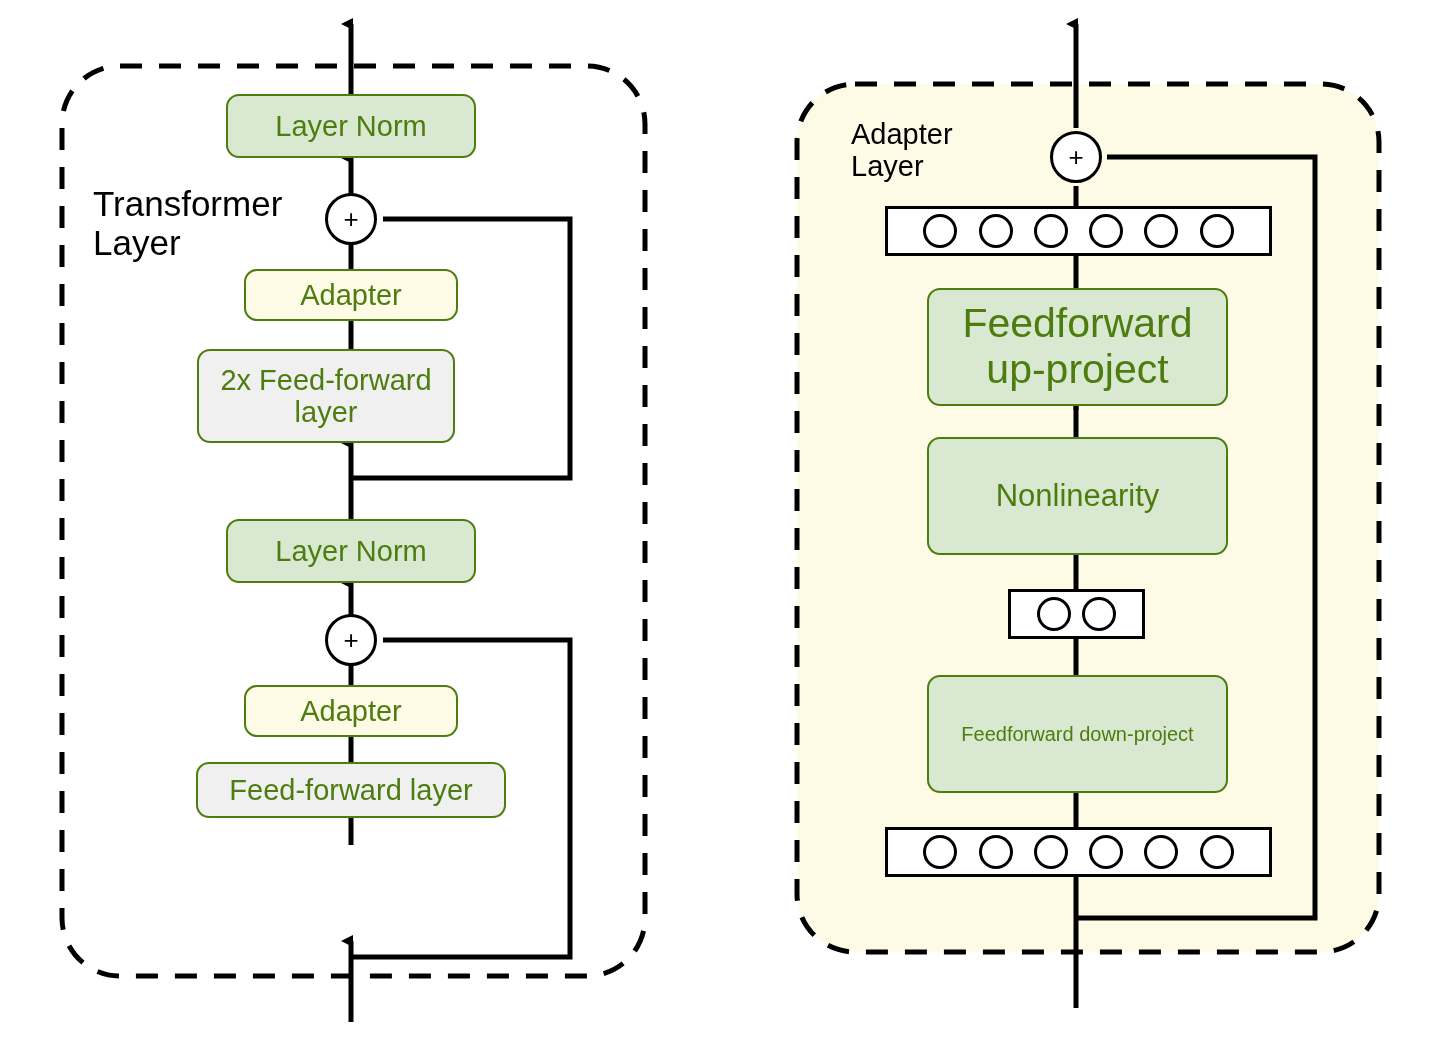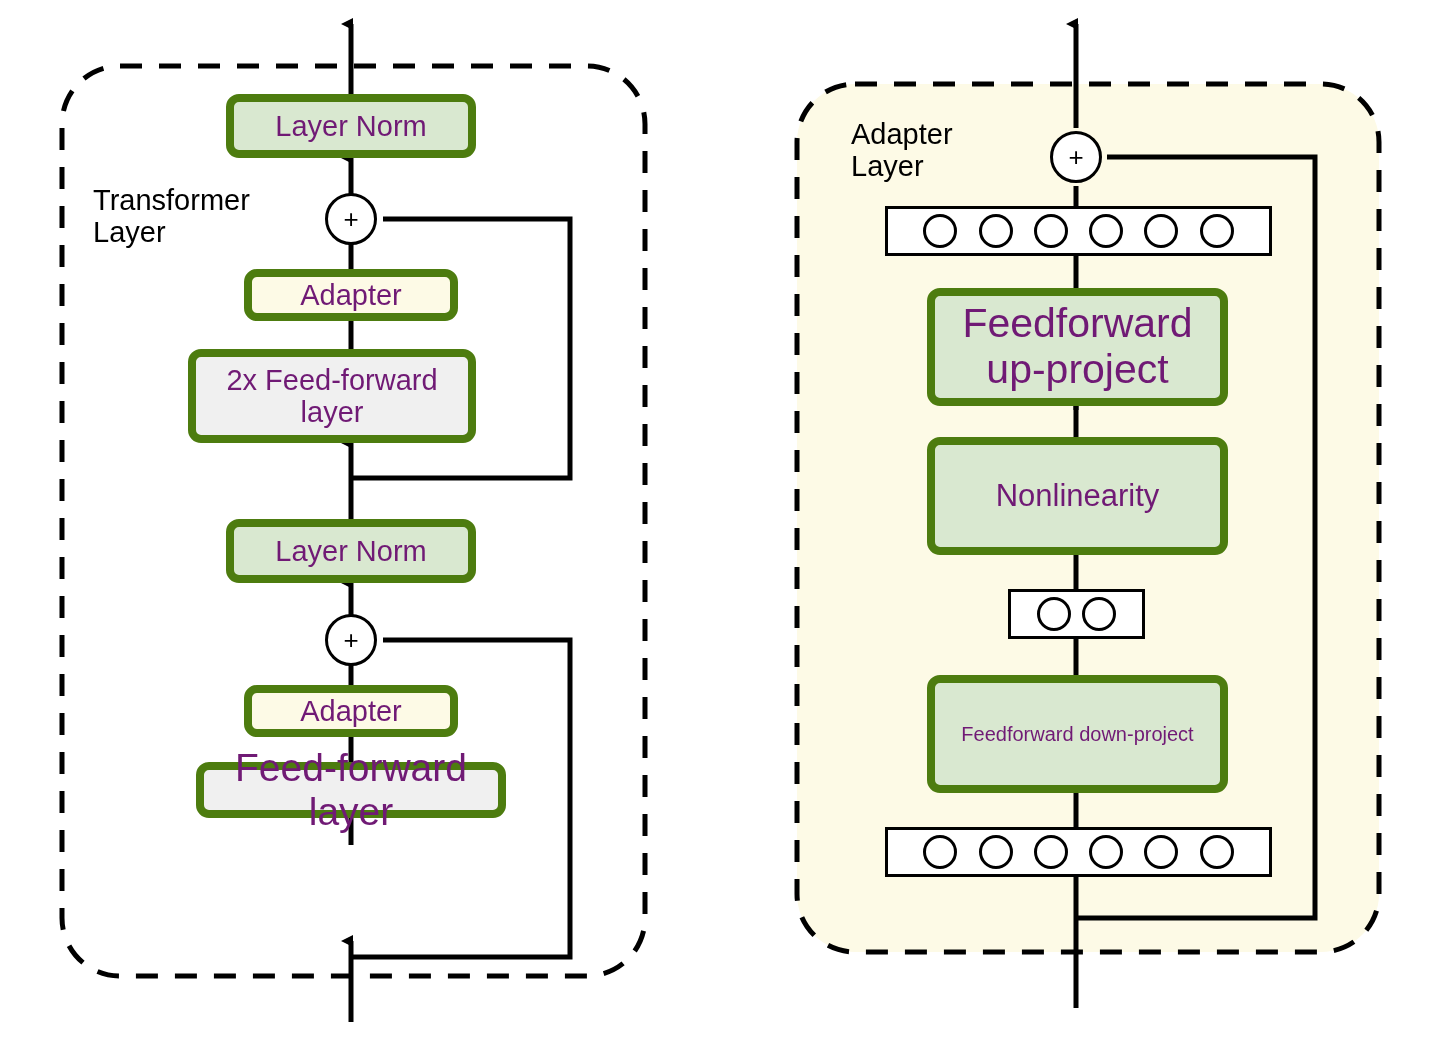--- a/index.html
+++ b/index.html
@@ -17,27 +17,27 @@
   }
   svg.layer {
     position: absolute;
     left: 0; top: 0;
     width: 1444px;
     height: 1046px;
   }
   .node {
     position: absolute;
     box-sizing: border-box;
-    border: 8px solid #4d7c0f;
+    border: 2px solid #4d7c0f;
     display: flex;
     align-items: center;
     justify-content: center;
     text-align: center;
     line-height: 1.12;
-    color: #701a75;
+    color: #4d7c0f;
   }
   .rounded { border-radius: 13px; }
   .green { background: #d9e8d0; }
   .grey  { background: #f0f0f0; }
   .cream { background: #fdfae6; }
   .label-free {
     position: absolute;
     color: #000000;
     line-height: 1.12;
     white-space: pre-line;
@@ -125,39 +125,39 @@
 
     <line x1="1076" y1="680" x2="1076" y2="636" stroke="#000000" stroke-width="5"></line>
 
     <line x1="1076" y1="832" x2="1076" y2="790" stroke="#000000" stroke-width="5"></line>
 
     <line x1="1076" y1="1008" x2="1076" y2="867" stroke="#000000" stroke-width="5" marker-end="url(#arrowUp)"></line>
 
     <polyline points="1076,918 1315,918 1315,157 1107,157" fill="none" stroke="#000000" stroke-width="5"></polyline>
   </svg>
 
-  <div class="label-free" style="left:93px; top:184px; font-size:29px;">Transformer
+  <div class="label-free" style="left:93px; top:184px; font-size:35px;">Transformer
 Layer</div>
 
   <div class="node rounded green" style="left:226px; top:94px; width:250px; height:64px; font-size:29px;">Layer Norm</div>
 
   <div class="plus-circle" style="left:325px; top:193px; width:52px; height:52px;">+</div>
 
   <div class="node rounded cream" style="left:244px; top:269px; width:214px; height:52px; font-size:29px;">Adapter</div>
 
-  <div class="node rounded grey" style="left:188px; top:349px; width:288px; height:94px; font-size:29px;">2x Feed-forward
+  <div class="node rounded grey" style="left:197px; top:349px; width:258px; height:94px; font-size:29px;">2x Feed-forward
 layer</div>
 
   <div class="node rounded green" style="left:226px; top:519px; width:250px; height:64px; font-size:29px;">Layer Norm</div>
 
   <div class="plus-circle" style="left:325px; top:614px; width:52px; height:52px;">+</div>
 
   <div class="node rounded cream" style="left:244px; top:685px; width:214px; height:52px; font-size:29px;">Adapter</div>
 
-  <div class="node rounded grey" style="left:196px; top:762px; width:310px; height:56px; font-size:39px;">Feed-forward layer</div>
+  <div class="node rounded grey" style="left:196px; top:762px; width:310px; height:56px; font-size:29px;">Feed-forward layer</div>
 
 
   <div class="label-free" style="left:851px; top:118px; font-size:29px;">Adapter
 Layer</div>
 
   <div class="plus-circle" style="left:1050px; top:131px; width:52px; height:52px;">+</div>
 
   <div class="neuron-row" style="left:885px; top:206px; width:387px; height:50px; padding:0 14px;">
     <span class="neuron" style="width:34px;height:34px;"></span>
     <span class="neuron" style="width:34px;height:34px;"></span>

